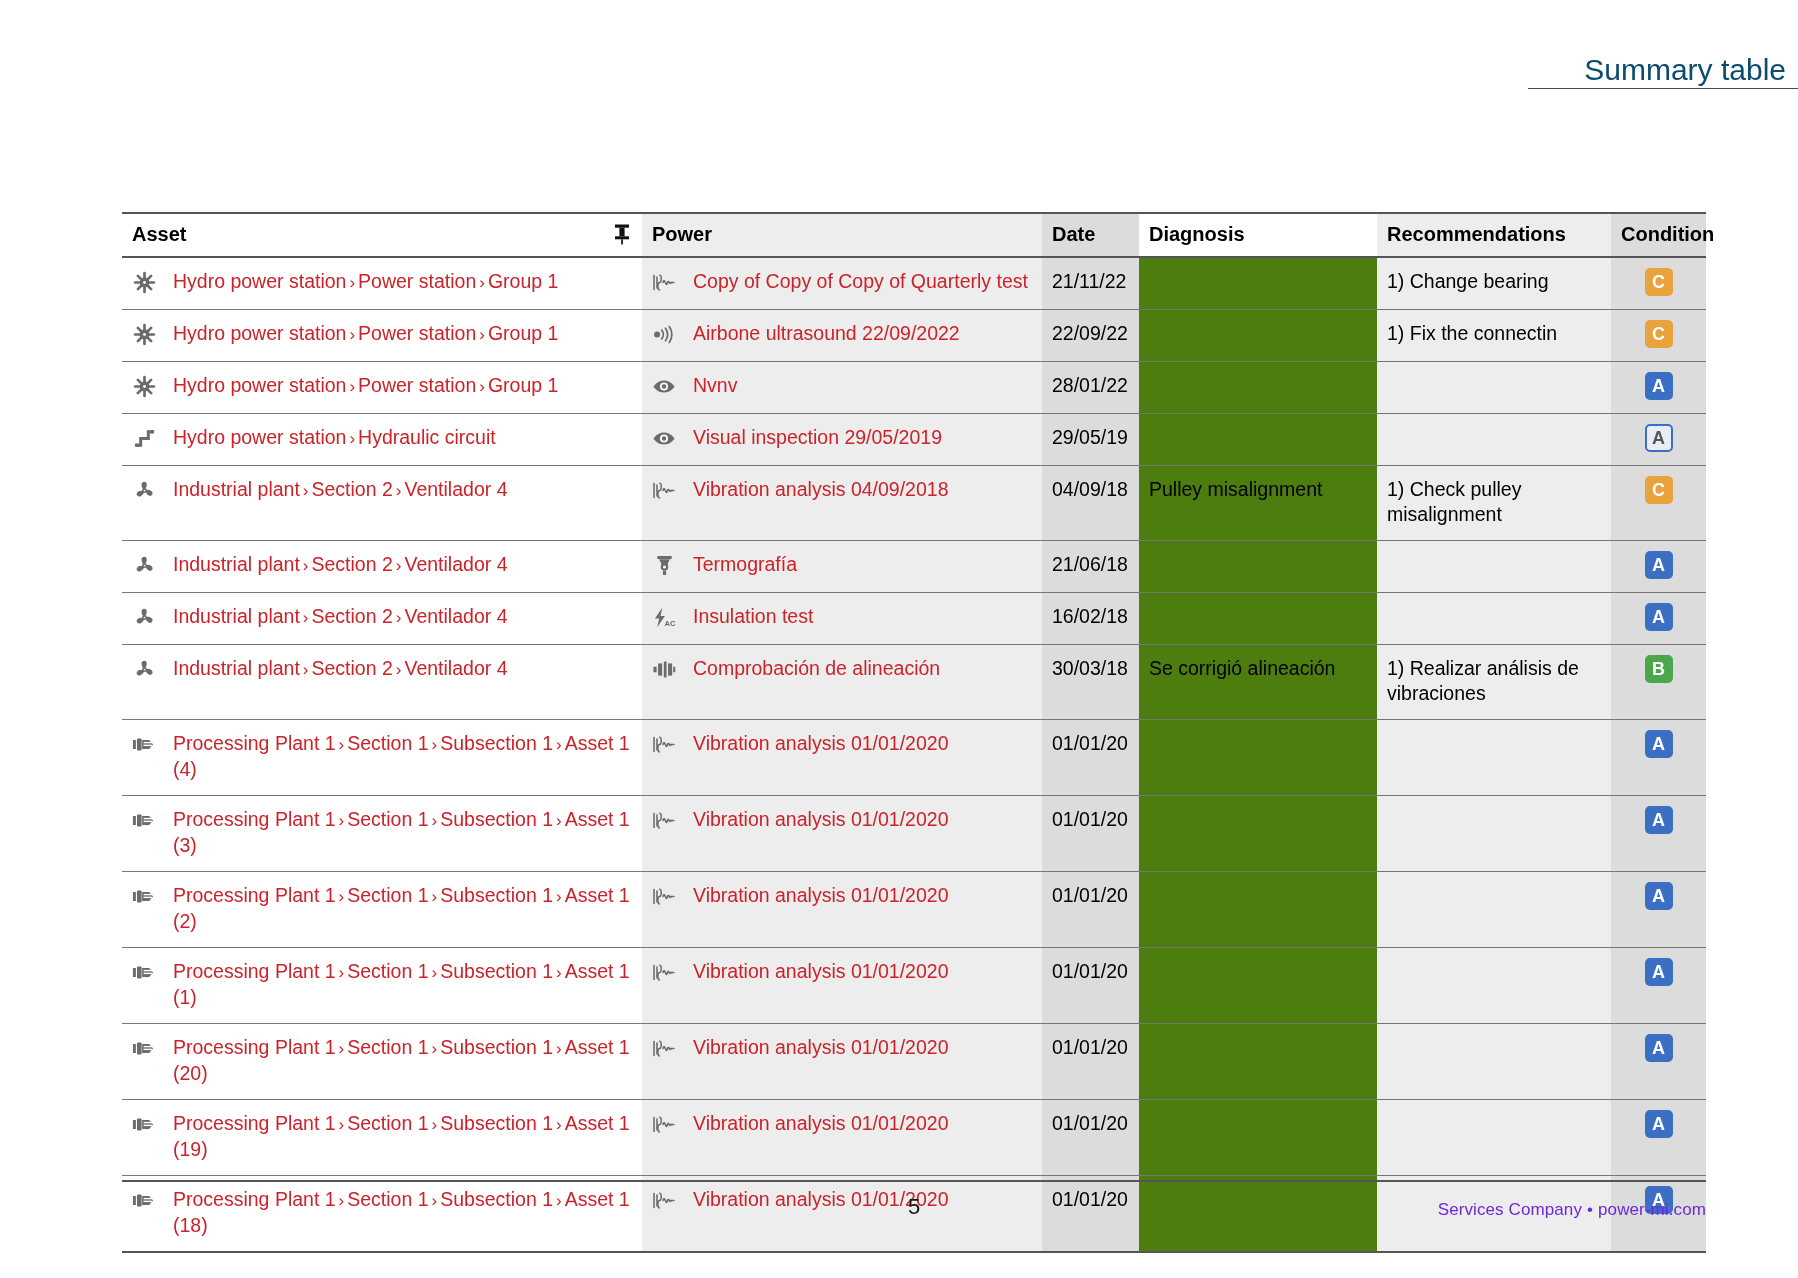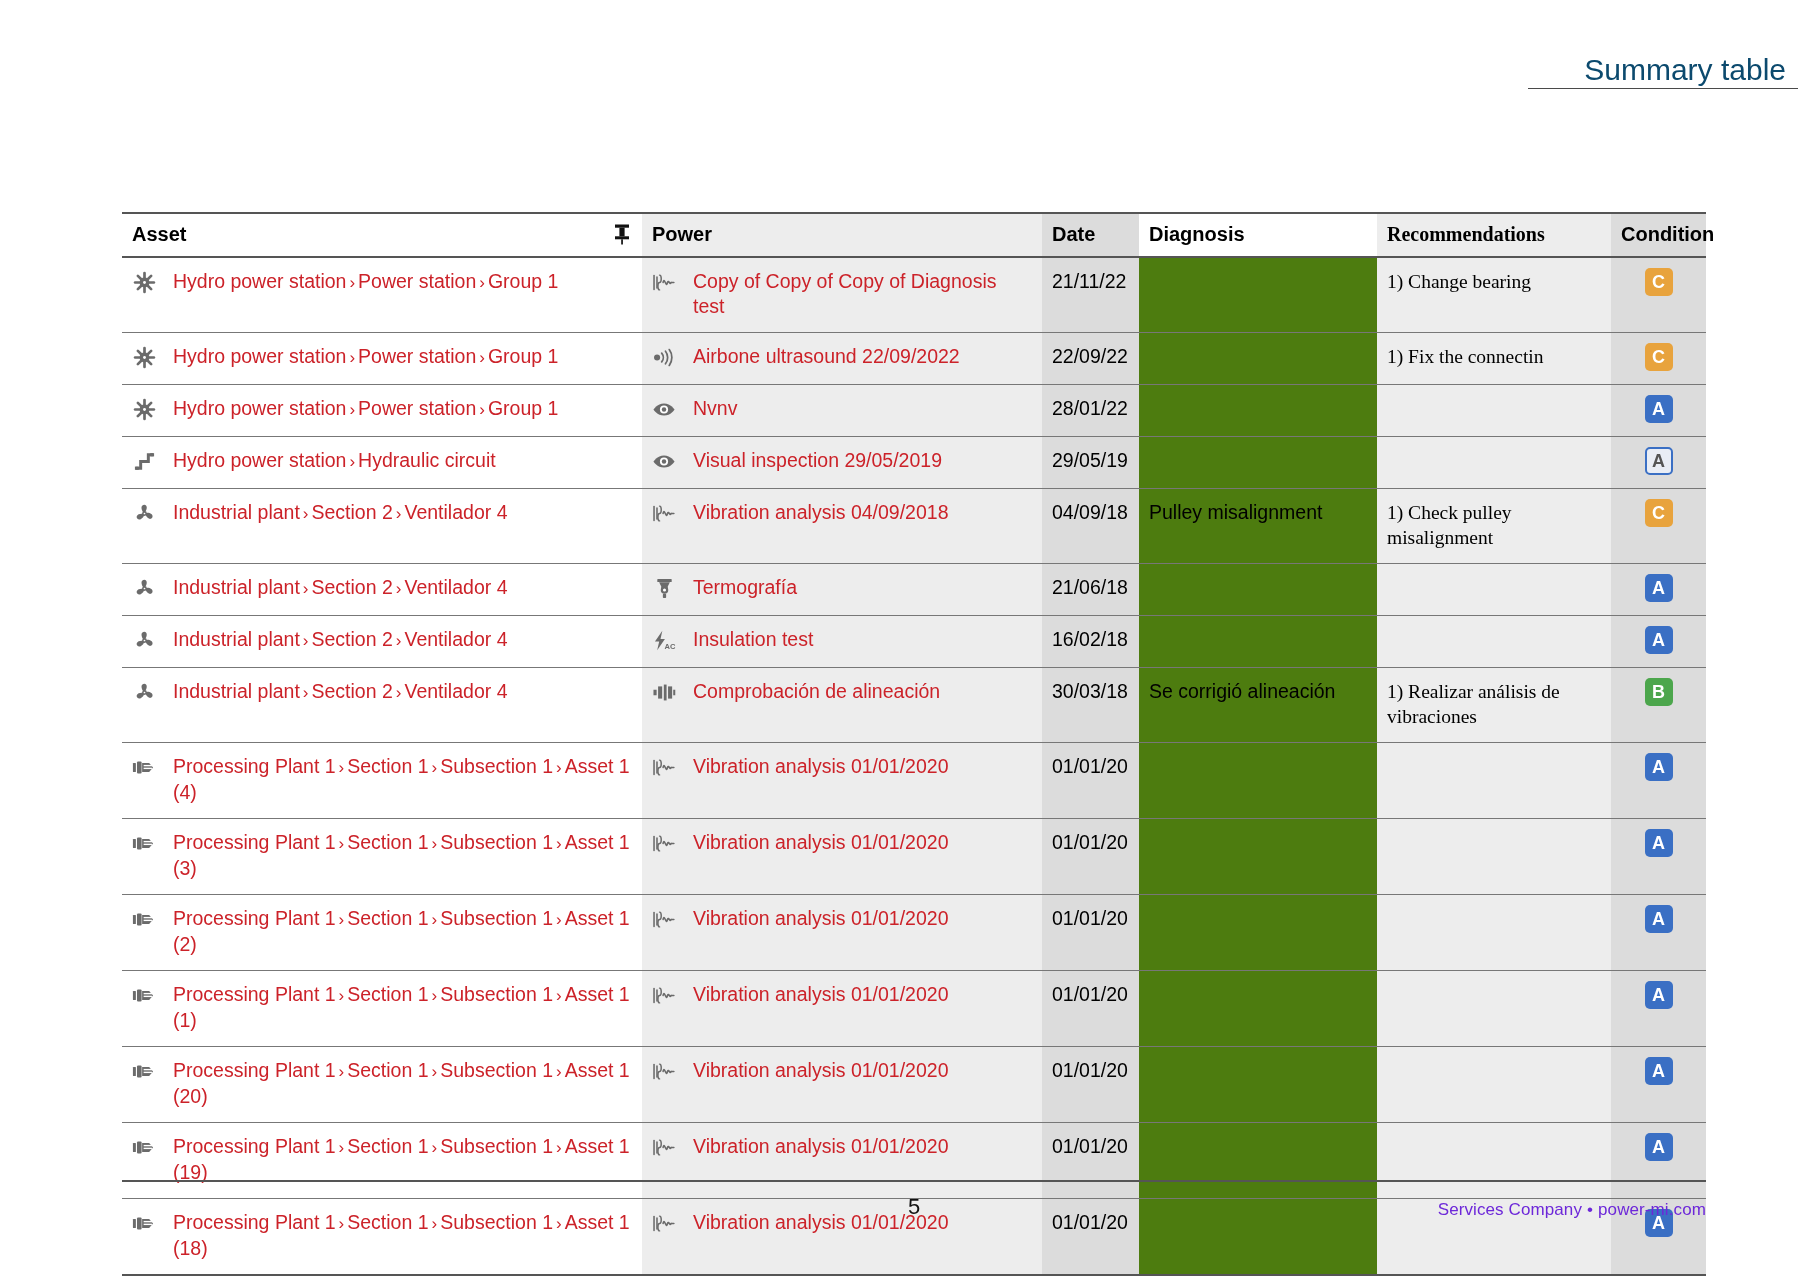--- a/index.html
+++ b/index.html
@@ -98,21 +98,21 @@
     line-height: 25px;
     box-sizing: border-box;
   }
   tr.row-last td { border-bottom: 2.2px solid #555; }
 
   
   .col-asset  { background: #ffffff; }
   .col-report { background: #ededed; }
   .col-date   { background: #dcdcdc; }
   .col-diag   { background: #4d7c0f; }
-  .col-rec    { background: #ededed; font-family: Liberation Serif, serif; }
+  .col-rec    { background: #ededed; }
   .col-cond   { background: #dcdcdc; }
 
   th.col-asset, th.col-diag { background: #ffffff; }
   th.col-report, th.col-rec { background: #ededed; }
   th.col-date, th.col-cond  { background: #dcdcdc; }
 
   .w-asset  { width: 520px; }
   .w-report { width: 400px; }
   .w-date   { width: 97px; }
   .w-diag   { width: 238px; }
@@ -288,21 +288,21 @@
         <g stroke="#6b6b6b" fill="none" stroke-width="1.7" stroke-linecap="round">
           <path d="M2.2 4.5 V19.5"></path>
           <path d="M5.4 6 V18"></path>
           <path d="M8.2 4 C10.6 4 10.6 12 8.2 12 C5.8 12 5.8 20 8.2 20" stroke-width="1.6"></path>
           <path d="M12 12 c1.6-7 3.2 7 4.8 0"></path>
           <path d="M16.8 12 c1.3-3.4 2.6 3.4 3.9 0"></path>
           <path d="M20.7 12 h3"></path>
         </g>
                   </svg>
                 </span>
-       <span class="cell-txt red-link">Copy of Copy of Copy of Diagnosis test</span>
+       <span class="cell-txt red-link">Copy of Copy of Copy of Quarterly test</span>
      </div>
             </td>
             <td class="col-date">21/11/22</td>
             <td class="col-diag"></td>
             <td class="col-rec">1) Change bearing</td>
             <td class="col-cond cond-cell"><span class="badge badge-C">C</span></td>
           </tr>
           <tr>
             <td class="col-asset">
               <div class="cell-flex">

